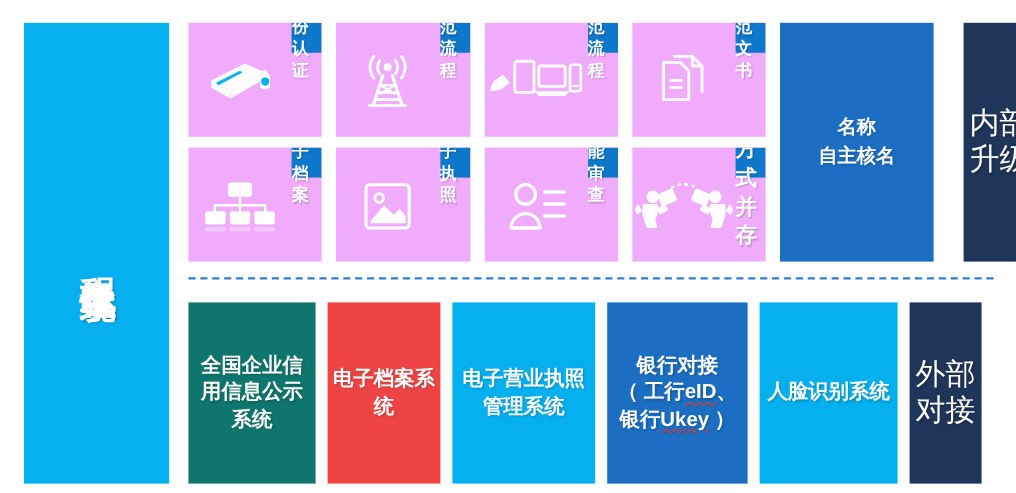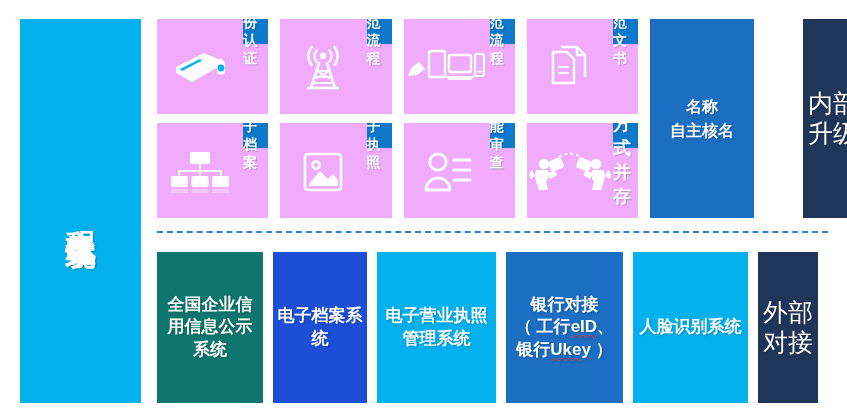--- a/index.html
+++ b/index.html
@@ -58,21 +58,21 @@
   }
   .icon-card .cap.sm{font-size:18px;}
 
   
   .top-right-card{
     position:absolute;top:19px;height:199px;
     display:flex;align-items:center;justify-content:center;
     text-align:center;
   }
   .card-mingcheng{
-    left:650px;width:104px;
+    left:650px;width:128px;
     background:#1B6EC2;
   }
   .card-mingcheng .t{
     color:#ffffff;font-size:16px;font-weight:bold;line-height:1.45;
     text-shadow:1px 1px 2px rgba(0,0,0,.2);
   }
   .card-neibu{
     left:803px;width:60px;
     background:#1F3559;
   }
@@ -97,21 +97,21 @@
     display:flex;align-items:center;justify-content:center;
     text-align:center;
     padding:0 4px;
     box-sizing:border-box;
   }
   .b-card .t{
     color:#ffffff;font-weight:bold;line-height:1.3;
     text-shadow:1px 1px 2px rgba(0,0,0,.2);
   }
   .b1{flex:0 0 106px;background:#0f766e;}
-  .b2{flex:0 0 94px;background:#1d4ed8;}
+  .b2{flex:0 0 94px;background:#ef4444;}
   .b3{flex:0 0 119px;background:#05B0EF;}
   .b4{flex:0 0 117px;background:#1B6EC2;}
   .b5{flex:0 0 115px;background:#05B0EF;}
   .b6{flex:0 0 60px;background:#1F3559;}
   .b1 .t,.b2 .t,.b3 .t,.b4 .t,.b5 .t{font-size:17px;}
   .b6 .t{font-size:25px;font-weight:normal;line-height:1.18;}
 
   .spell{
     text-decoration:underline wavy #E03A2F;
     text-decoration-thickness:1px;

